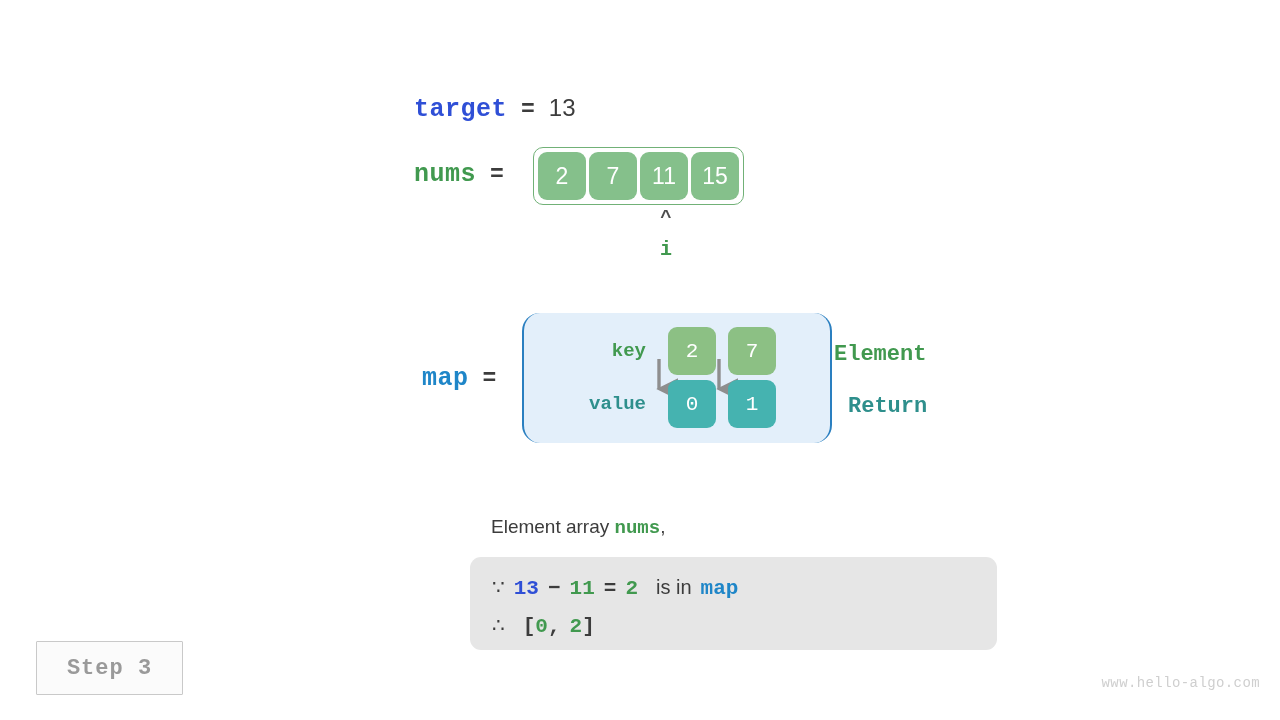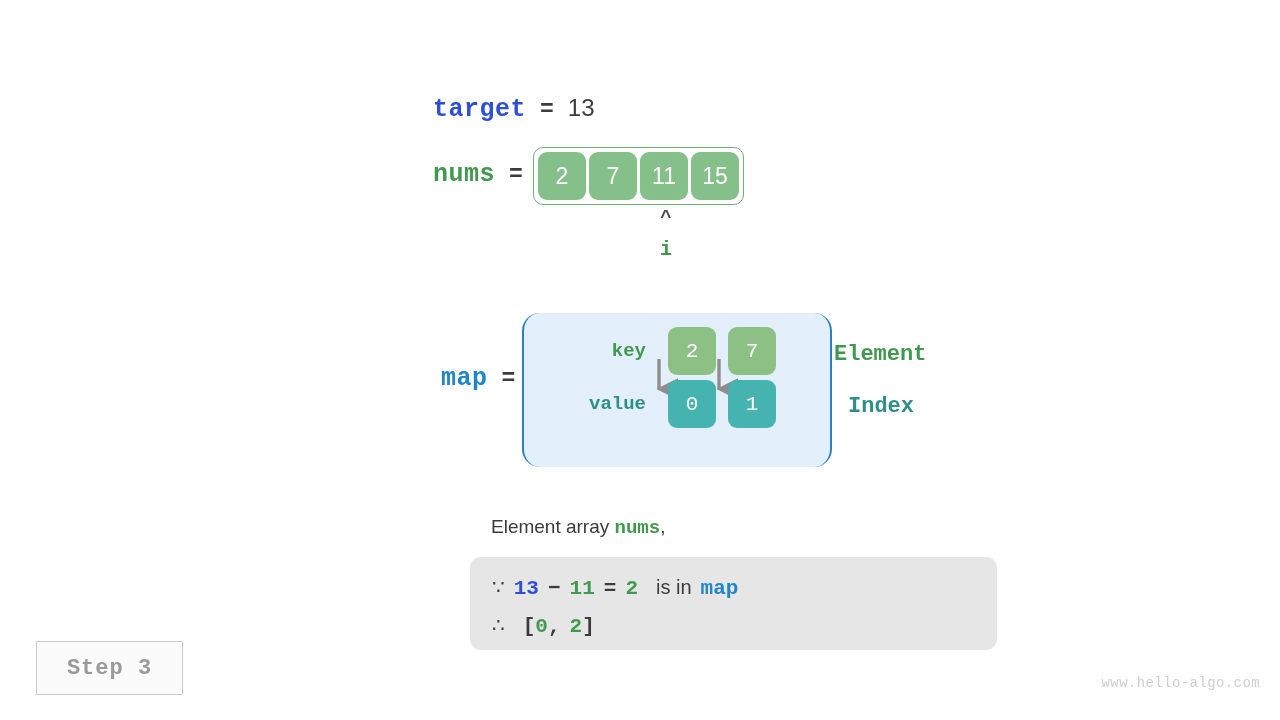--- a/index.html
+++ b/index.html
@@ -25,21 +25,20 @@
     top: 94px;
     display: flex;
     align-items: baseline;
     gap: 14px;
   }
   .var-name {
     font-family: "Liberation Mono", "DejaVu Sans Mono", monospace;
     font-size: 25px;
     font-weight: bold;
     letter-spacing: 0.5px;
-    margin-left: 19px;
   }
   .var-blue   { color: #2f4fd6; }
   .var-lblue  { color: #1f86c8; }
   .var-green  { color: #41994f; }
   .eq-sign {
     font-family: "Liberation Mono", "DejaVu Sans Mono", monospace;
     font-size: 23px;
     color: #3c3c3c;
     font-weight: bold;
   }
@@ -117,21 +116,21 @@
     top: 364px;
     display: flex;
     align-items: baseline;
     gap: 14px;
   }
   #map-box {
     position: absolute;
     left: 522px;
     top: 313px;
     width: 310px;
-    height: 154px;
+    height: 130px;
     background: #e3effa;
     border-radius: 18px;
     border-left: 2.4px solid #2a7fc0;
     border-right: 2.4px solid #2a7fc0;
     box-sizing: border-box;
   }
   .map-row {
     position: absolute;
     display: flex;
     align-items: center;
@@ -330,21 +329,21 @@
     <span class="row-label label-value">value</span>
     <span class="map-cells">
       <span class="map-cell cell-value">0</span>
       <span class="map-cell cell-value">1</span>
     </span>
   </div>
 </div>
 
 <div id="map-legend">
   <span class="legend-item" id="legend-element">Element</span>
-  <span class="legend-item" id="legend-index">Index</span>
+  <span class="legend-item" id="legend-index">Return</span>
 </div>
 
 <div id="desc-line"><span>Element array </span><span class="hl-green">nums</span><span>,</span></div>
 
 <div id="callout">
 
   <div class="callout-line">
     <span class="sym">∵</span>
     <span class="tok tok-blue">13</span>
     <span class="sp"></span>

